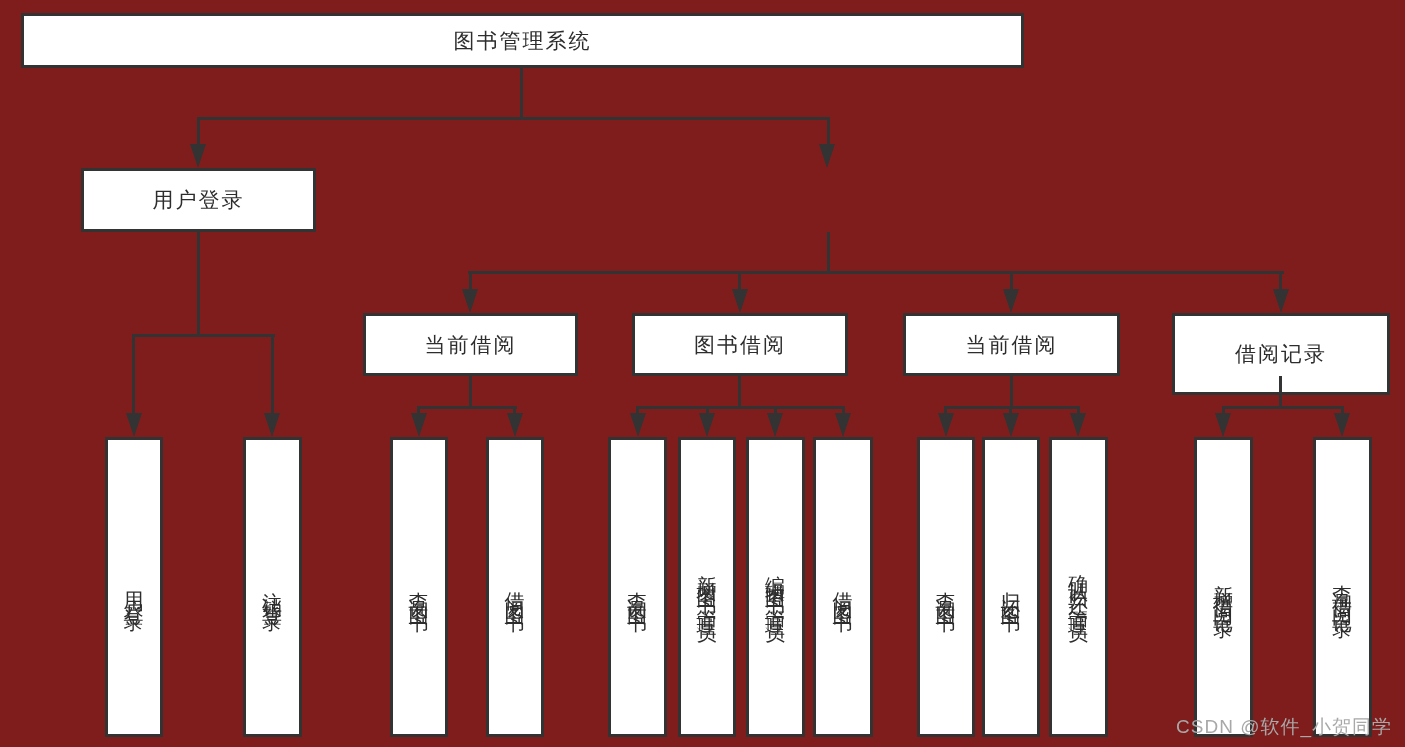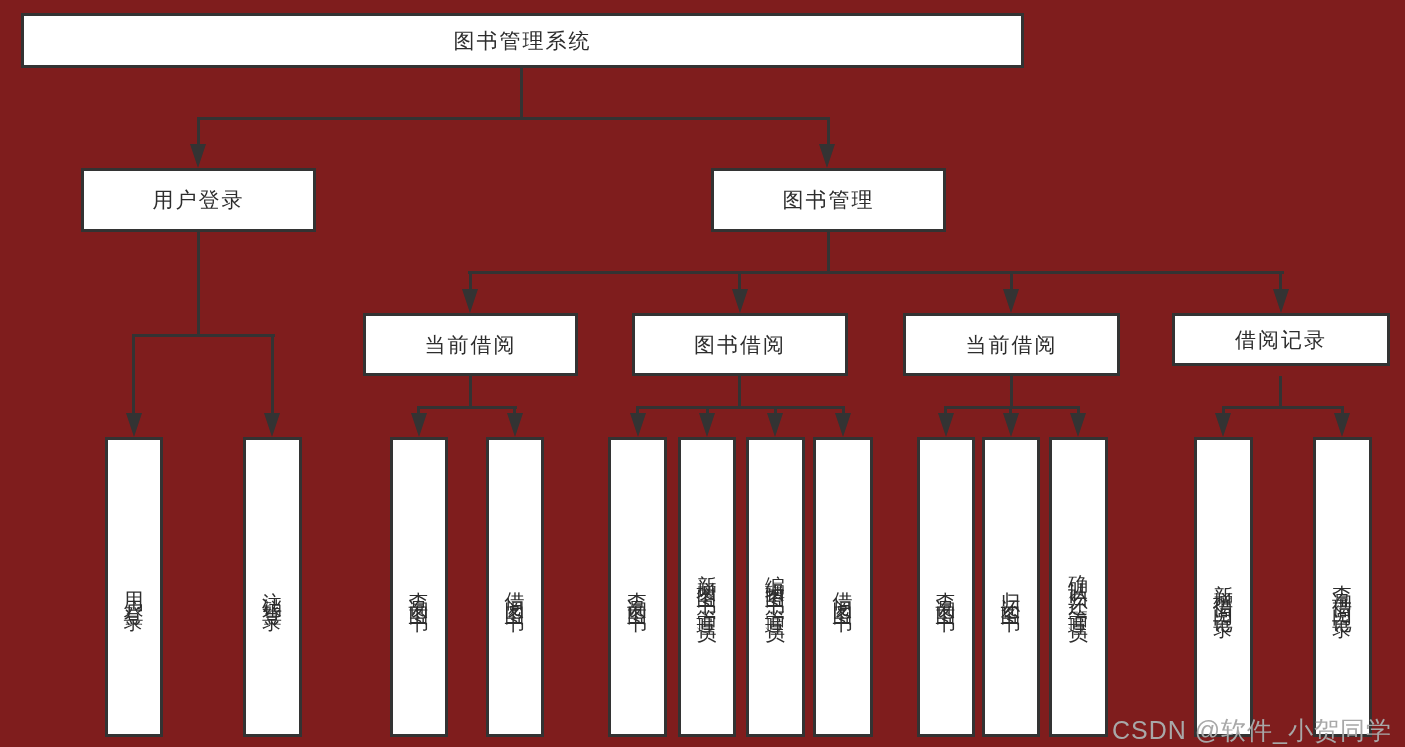--- a/index.html
+++ b/index.html
@@ -39,21 +39,21 @@
     position: absolute;
     width: 0; height: 0;
     border-left: 8px solid transparent;
     border-right: 8px solid transparent;
     border-top: 24px solid #333333;
   }
   .watermark {
     position: absolute;
     top: 714px;
     right: 13px;
-    font-size: 25px;
+    font-size: 19px;
     letter-spacing: 1px;
     color: #a8a8a8;
     z-index: 5;
     white-space: nowrap;
   }
 </style>
 </head>
 <body>
 
 <div class="canvas">
@@ -61,21 +61,20 @@
   <div class="box" style="left:21px; top:13px; width:1003px; height:55px;">图书管理系统</div>
 
   <div class="vline" style="left:520px; top:68px; height:50px;"></div>
   <div class="hline" style="left:197px; top:117px; width:633px;"></div>
   <div class="vline" style="left:197px; top:117px; height:30px;"></div>
   <div class="vline" style="left:827px; top:117px; height:30px;"></div>
   <div class="arrow" style="left:190px; top:144px;"></div>
   <div class="arrow" style="left:819px; top:144px;"></div>
 
   <div class="box" style="left:81px; top:168px; width:235px; height:64px;">用户登录</div>
-  <div class="box" style="left:711px; top:168px; width:235px; height:64px;">图书管理</div>
 
   <div class="vline" style="left:197px; top:232px; height:105px;"></div>
   <div class="hline" style="left:132px; top:334px; width:143px;"></div>
   <div class="vline" style="left:132px; top:334px; height:82px;"></div>
   <div class="vline" style="left:271px; top:334px; height:82px;"></div>
   <div class="arrow" style="left:126px; top:413px;"></div>
   <div class="arrow" style="left:264px; top:413px;"></div>
 
   <div class="vline" style="left:827px; top:232px; height:42px;"></div>
   <div class="hline" style="left:468px; top:271px; width:816px;"></div>
@@ -84,21 +83,21 @@
   <div class="vline" style="left:1010px; top:271px; height:22px;"></div>
   <div class="vline" style="left:1279px; top:271px; height:22px;"></div>
   <div class="arrow" style="left:462px; top:289px;"></div>
   <div class="arrow" style="left:732px; top:289px;"></div>
   <div class="arrow" style="left:1003px; top:289px;"></div>
   <div class="arrow" style="left:1273px; top:289px;"></div>
 
   <div class="box" style="left:363px; top:313px; width:215px; height:63px;">当前借阅</div>
   <div class="box" style="left:632px; top:313px; width:216px; height:63px;">图书借阅</div>
   <div class="box" style="left:903px; top:313px; width:217px; height:63px;">当前借阅</div>
-  <div class="box" style="left:1172px; top:313px; width:218px; height:53px;">借阅记录</div>
+  <div class="box" style="left:1172px; top:313px; width:218px; height:82px;">借阅记录</div>
 
   <div class="vline" style="left:469px; top:376px; height:32px;"></div>
   <div class="hline" style="left:417px; top:406px; width:100px;"></div>
   <div class="vline" style="left:417px; top:406px; height:12px;"></div>
   <div class="vline" style="left:513px; top:406px; height:12px;"></div>
   <div class="arrow" style="left:411px; top:413px;"></div>
   <div class="arrow" style="left:507px; top:413px;"></div>
 
   <div class="vline" style="left:738px; top:376px; height:32px;"></div>
   <div class="hline" style="left:636px; top:406px; width:209px;"></div>

